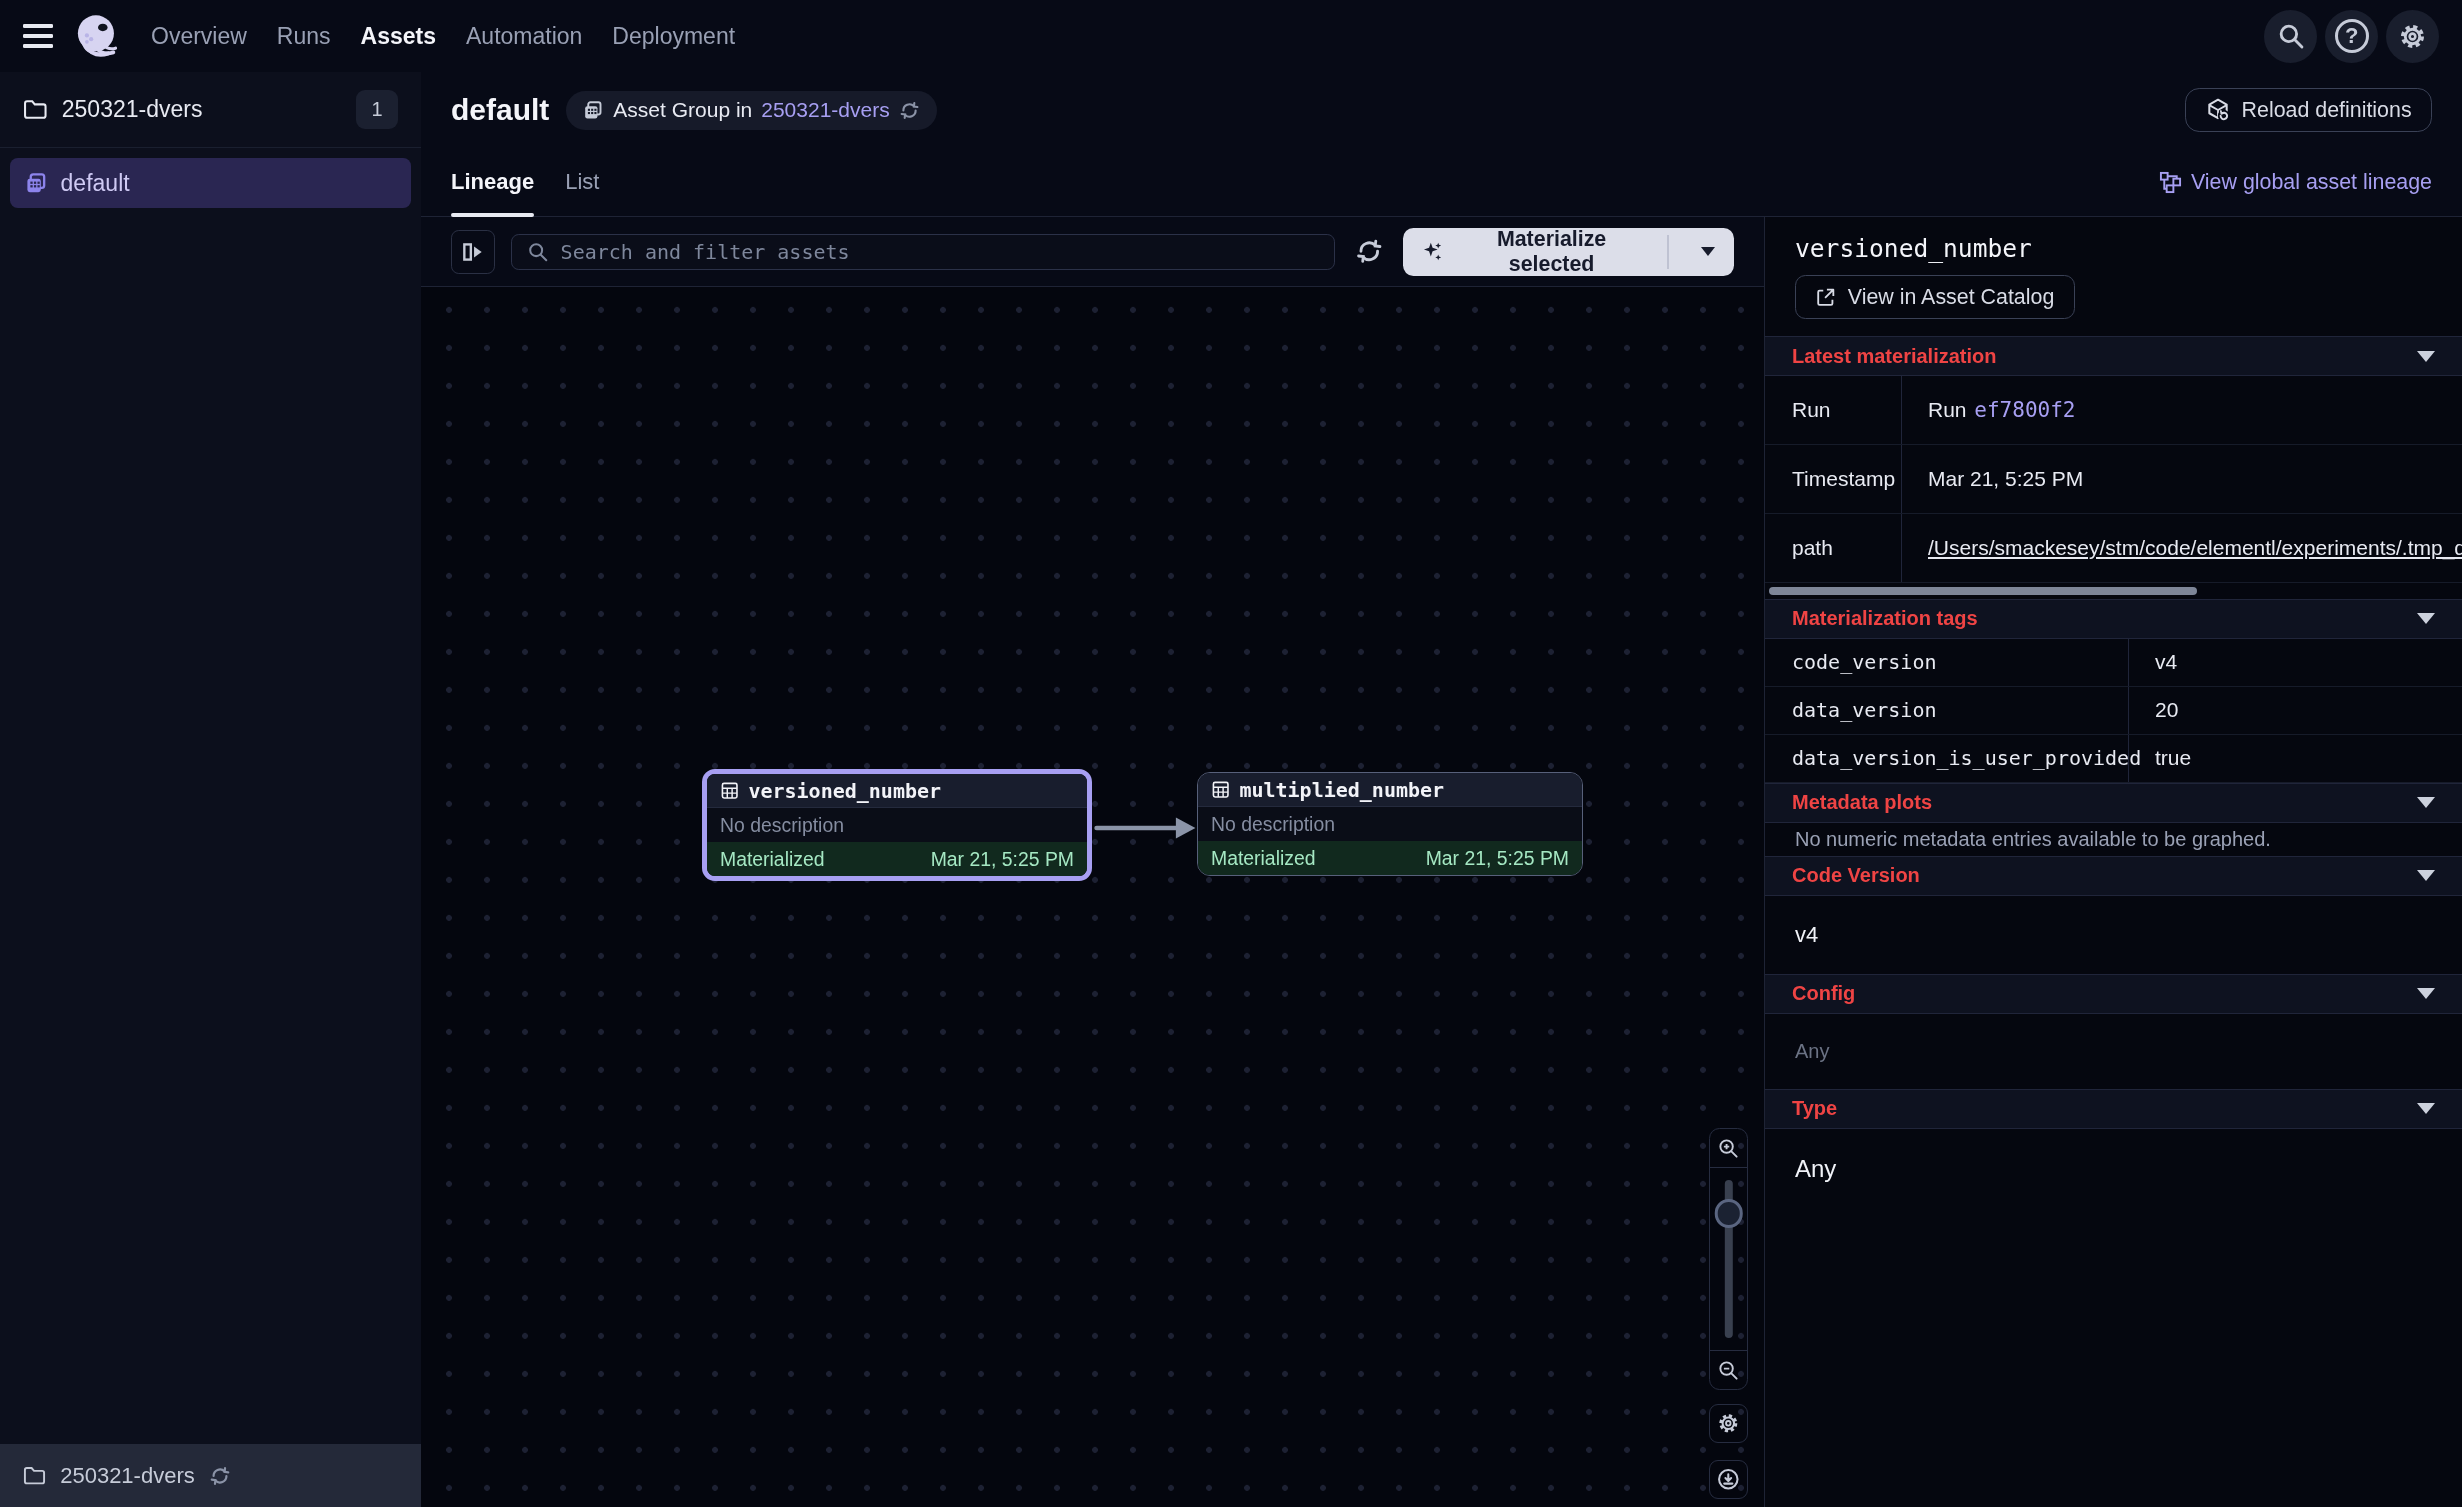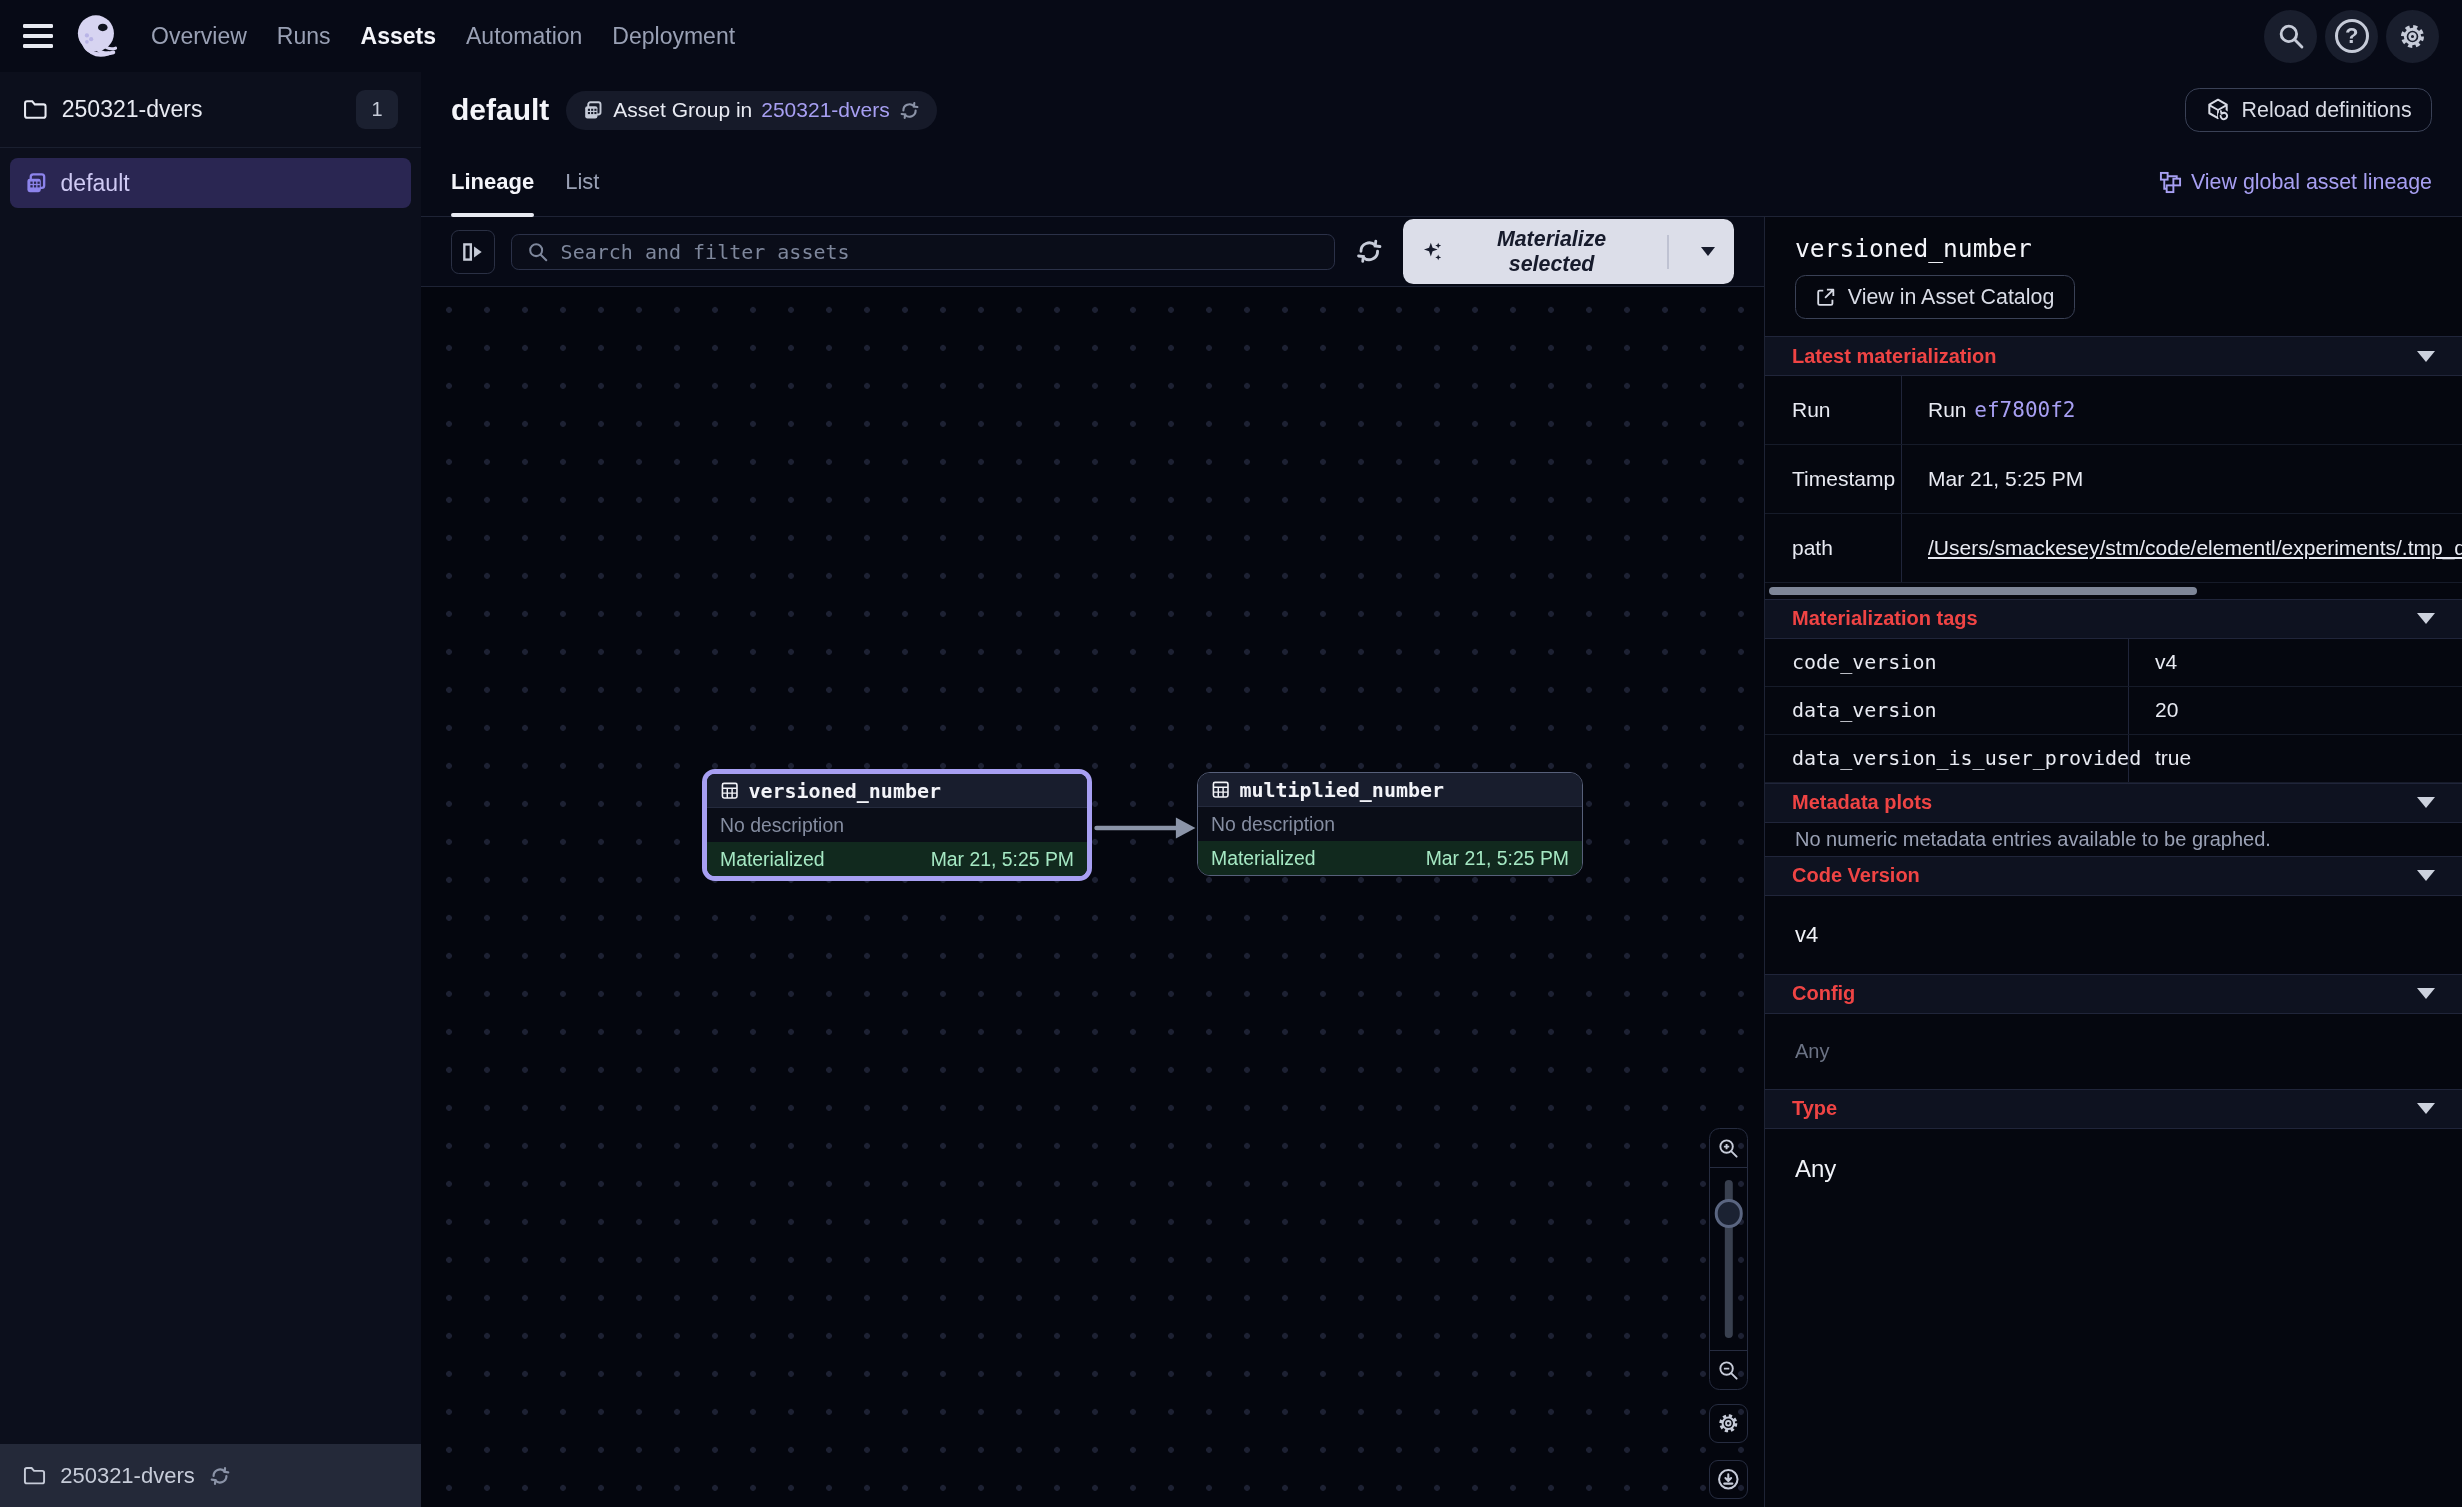--- a/index.html
+++ b/index.html
@@ -91,23 +91,23 @@
     width:899px; height:36px; border:1.3px solid #2b3148; border-radius:7.8px; background:#0a0d19;
     display:flex; align-items:center; padding:0 15.5px; gap:11.6px;
   }
   .search-box input {
     flex:1; background:transparent; border:none; outline:none;
     font-family:"DejaVu Sans Mono", monospace; font-size:20px; color:#c6cbd8;
   }
   .search-box input::placeholder { color:#7e879c; }
   .icon-plain-btn { width:41px; height:41px; background:transparent; border:none; display:flex; align-items:center; justify-content:center; cursor:pointer; }
   .materialize-btn {
-    height:65px; background:#dcdee9; border:none; border-radius:10.4px;
+    height:48px; background:#dcdee9; border:none; border-radius:10.4px;
     display:flex; align-items:center; padding:0 6.5px 0 18px; gap:19px;
-    font-size:21.4px; font-weight:600; color:#171b2c; cursor:pointer; font-family:"Liberation Sans",sans-serif;font-style:italic;
+    font-size:21.4px; font-weight:600; color:#171b2c; cursor:pointer; font-family:"Liberation Sans",sans-serif;
   }
   .mat-divider { width:1.3px; height:34px; background:#bfc2d2; margin-left:9px; }
   .caret-down-dark { width:0; height:0; border-left:7.8px solid transparent; border-right:7.8px solid transparent; border-top:9.7px solid #171b2c; margin:0 13px; }
 
   .viewport {
     flex:1; position:relative; overflow:hidden;
     background-color:#04060e;
     background-image:radial-gradient(circle, #1d2133 2.6px, transparent 3.2px);
     background-size:38px 38px; background-position:9px 3.9px;
   }

